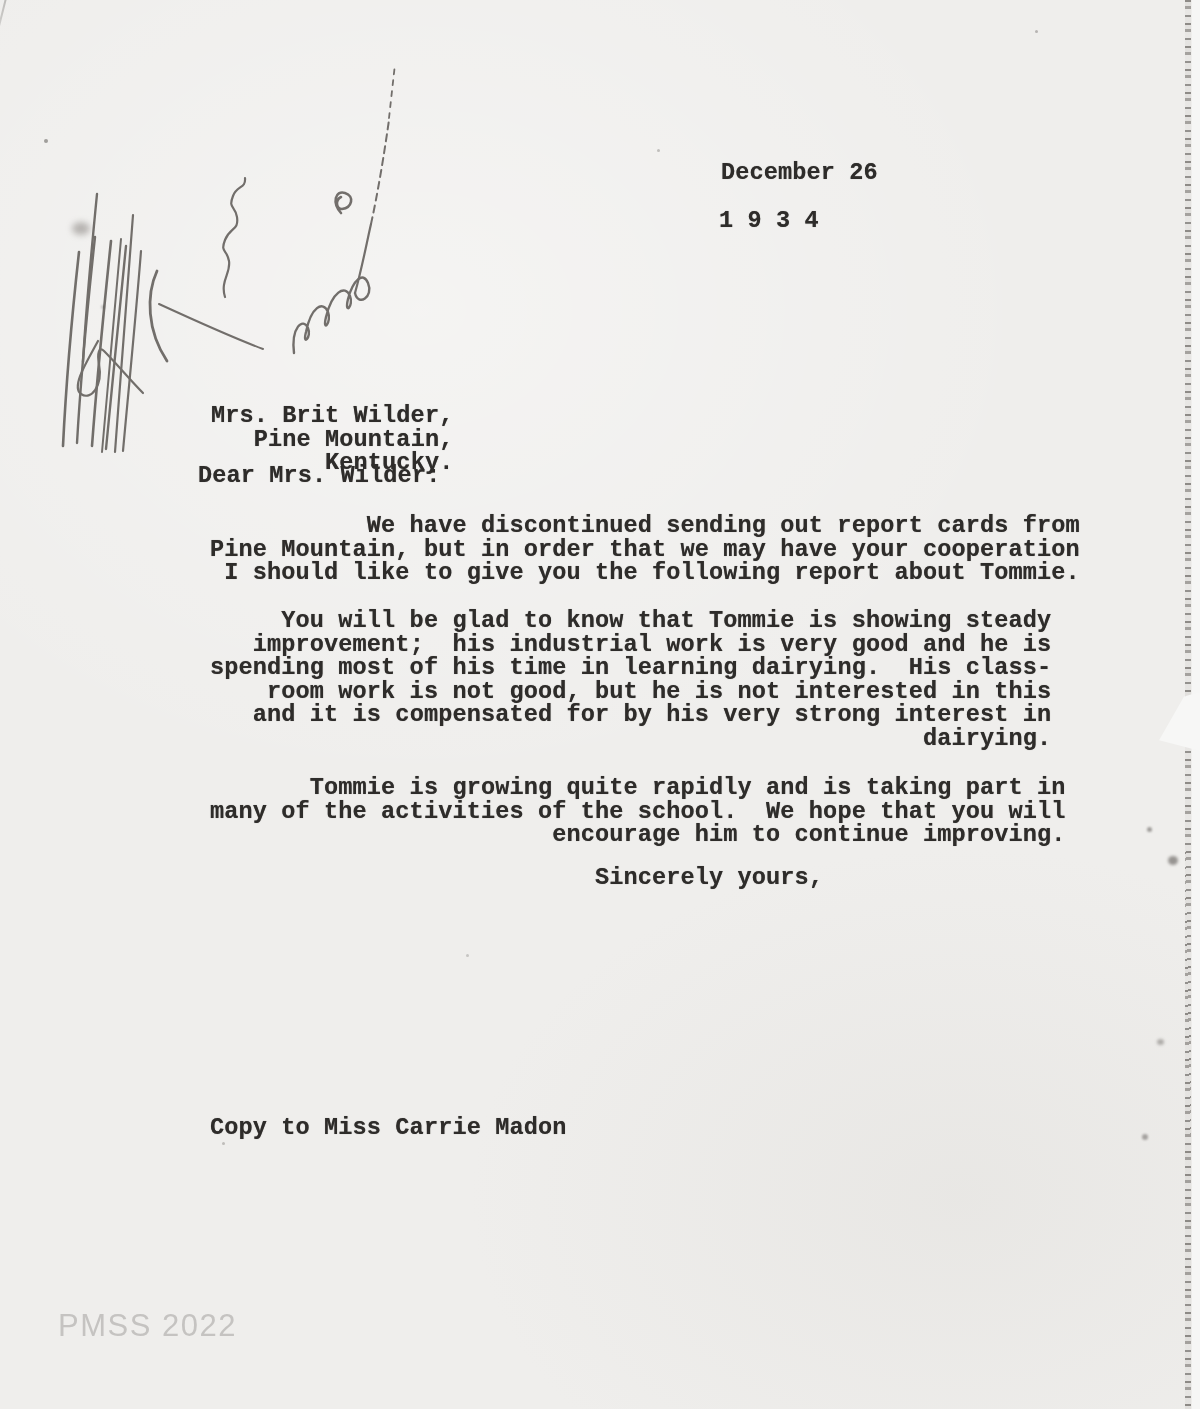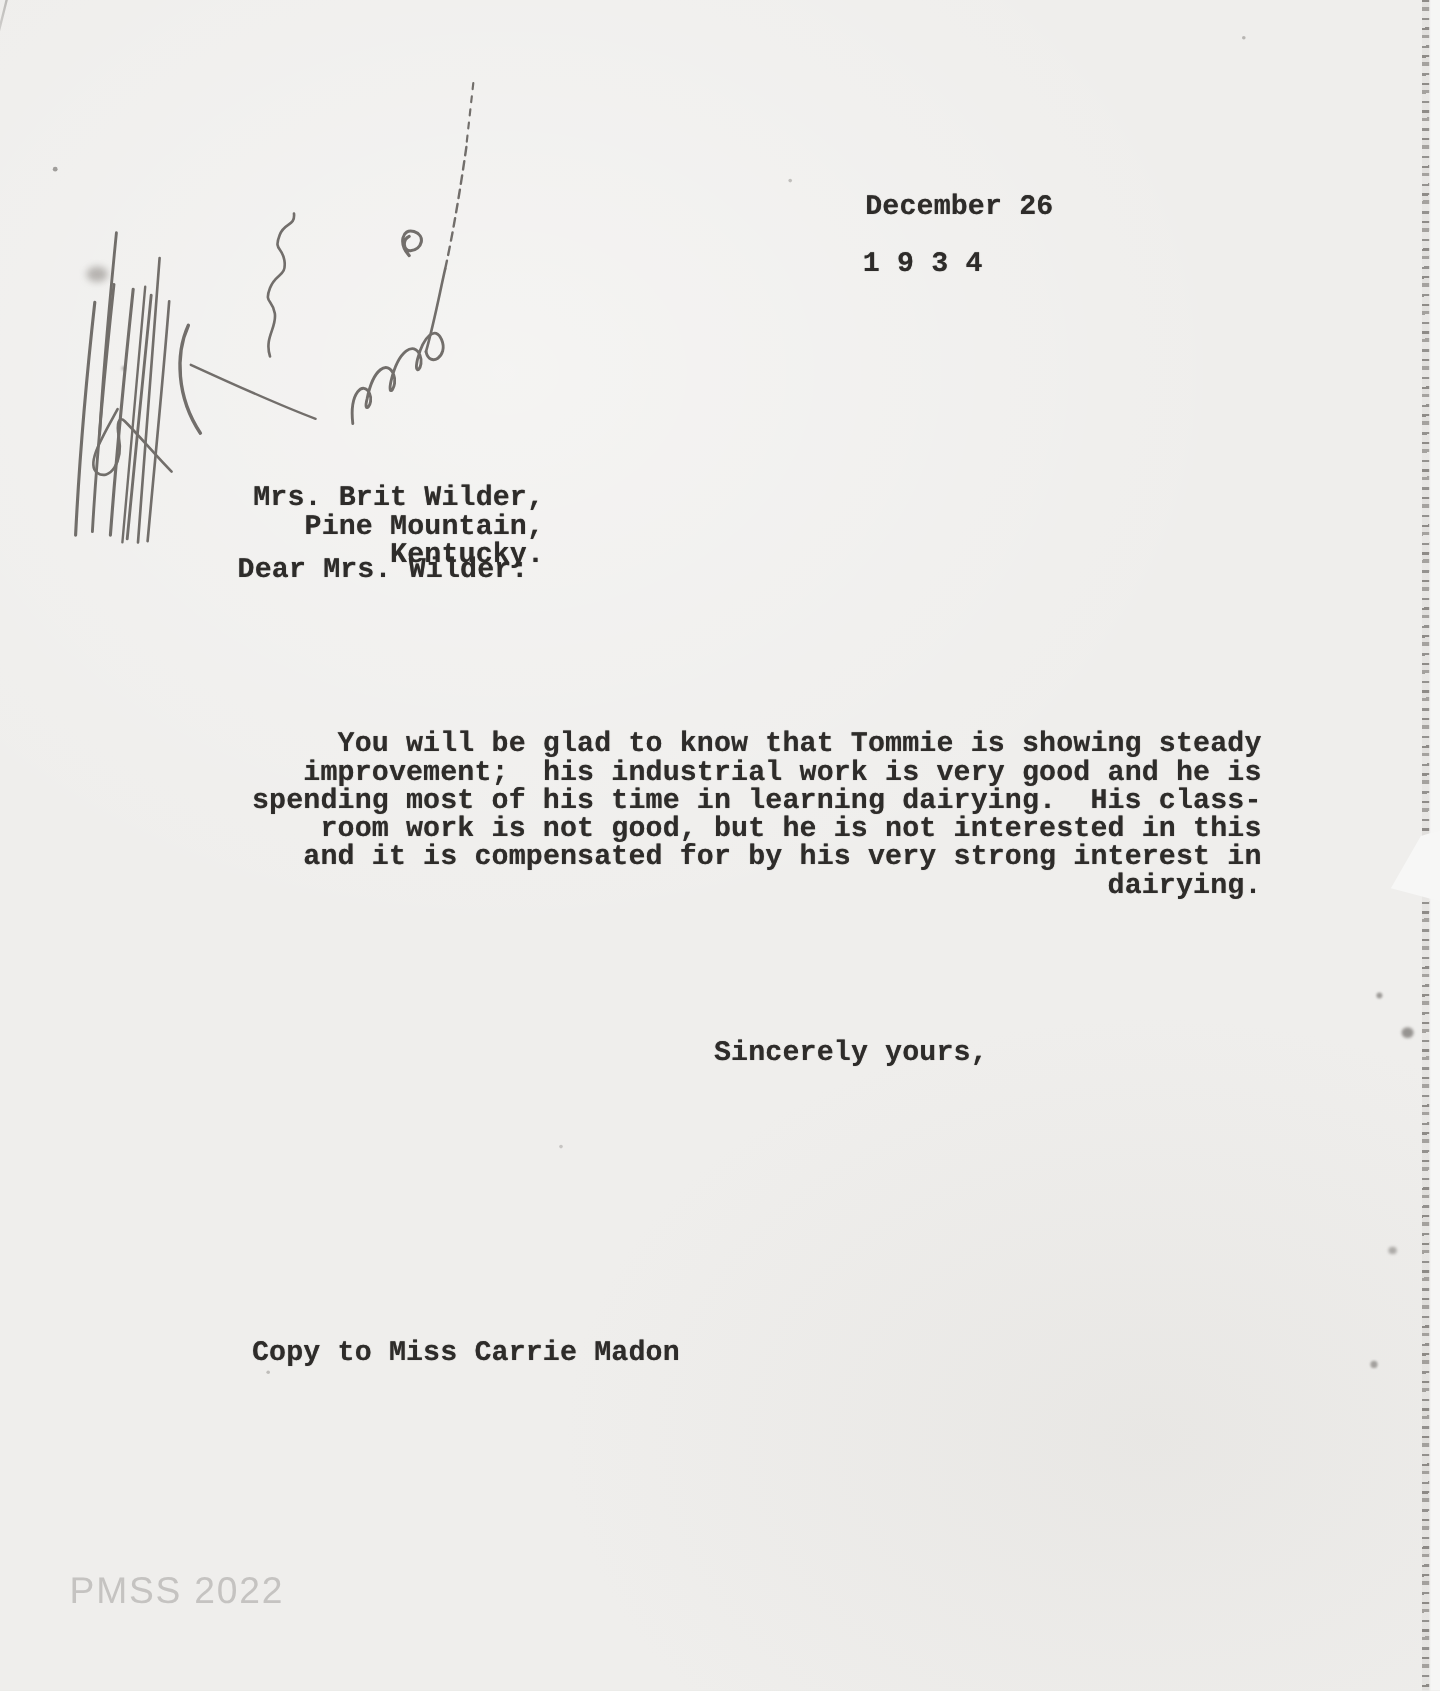--- a/index.html
+++ b/index.html
@@ -126,24 +126,30 @@
       <path d="M389,118 C391,100 393,82 395,64" stroke-width="1.8" stroke-dasharray="5 6"></path>
     </g>
   </svg>
 
   <div class="tw date1">December 26</div>
   <div class="tw date2">1 9 3 4</div>
   <div class="tw recipient">Mrs. Brit Wilder,
 Pine Mountain,
 Kentucky.</div>
   <div class="tw salutation">Dear Mrs. Wilder:</div>
+  <div class="tw para1">     We have discontinued sending out report cards from
+Pine Mountain, but in order that we may have your cooperation
+I should like to give you the following report about Tommie.</div>
   <div class="tw para2">     You will be glad to know that Tommie is showing steady
 improvement;  his industrial work is very good and he is
 spending most of his time in learning dairying.  His class-
 room work is not good, but he is not interested in this
 and it is compensated for by his very strong interest in
 dairying.</div>
+  <div class="tw para3">     Tommie is growing quite rapidly and is taking part in
+many of the activities of the school.  We hope that you will
+encourage him to continue improving.</div>
   <div class="tw closing">Sincerely yours,</div>
   <div class="tw copyline">Copy to Miss Carrie Madon</div>
 
   <div class="watermark">PMSS 2022</div>
 
 </div>
 
 </body></html>

